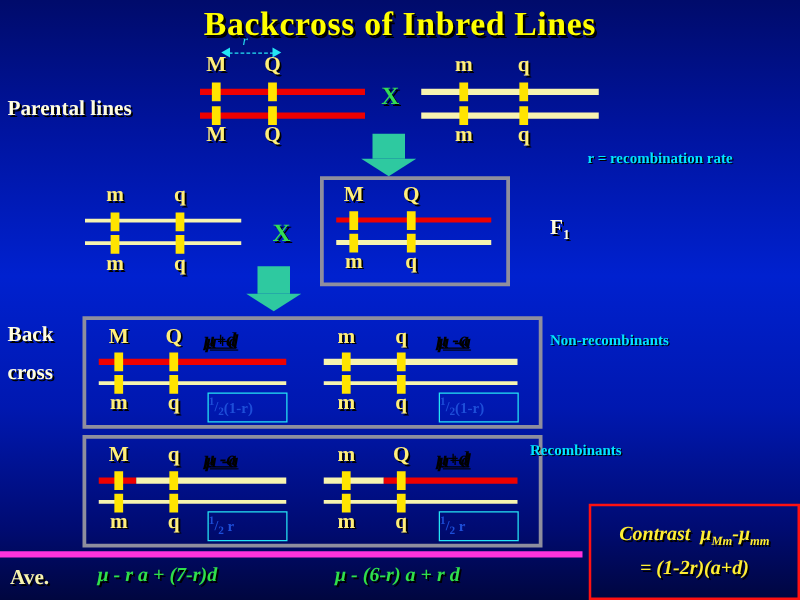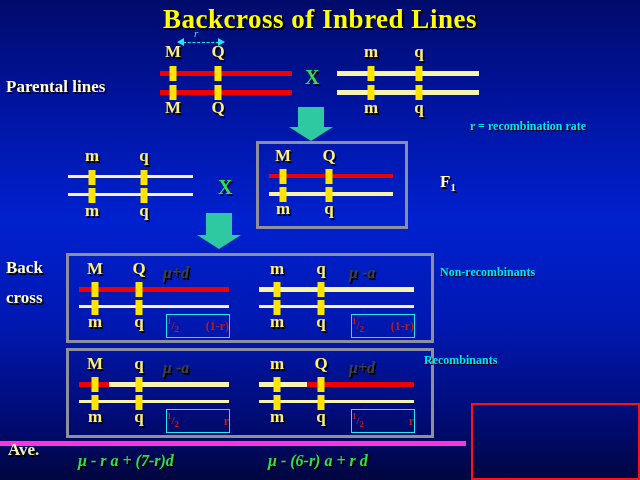--- a/index.html
+++ b/index.html
@@ -47,34 +47,34 @@
   }
   .bar{position:absolute;height:5px;}
   .bar.red{background:#ee0000;}
   .bar.cream{background:#f7f4b0;}
   .marker{position:absolute;width:7px;height:15px;background:#ffe400;transform:translateX(-50%);}
 
   
   .graybox{position:absolute;border:3px solid #8e8e9e;}
   .cyanbox{
     position:absolute;border:1.5px solid #24e5f5;
-    color:#b91c1c;font-size:12px;font-weight:bold;
-    font-family:"Liberation Serif", serif;
-    display:flex;align-items:center;justify-content:space-between;
+    color:#1d4ed8;font-size:12px;font-weight:bold;
+    font-family:"Liberation Serif", serif;
+    display:flex;align-items:center;justify-content:flex-start;
     white-space:nowrap;letter-spacing:0px;
   }
   .frac{display:inline-block;font-size:11px;position:relative;top:-1px;}
   .frac sup{font-size:9px;vertical-align:super;}
   .frac sub{font-size:9px;vertical-align:sub;}
 
   
   .effect{
-    position:absolute;color:#404040;font-size:16px;font-weight:bold;
+    position:absolute;color:#000000;font-size:16px;font-weight:bold;
     font-style:italic;font-family:"Liberation Serif", serif;
-    text-shadow:1.5px 1.5px 0 #000;white-space:nowrap;
+    text-shadow:1.5px 1.5px 0 #000;white-space:nowrap;text-decoration:underline;
   }
 
   
   .tealarrow{position:absolute;}
   .tealarrow .stem{position:absolute;background:#2ec9a0;left:50%;transform:translateX(-50%);}
   .tealarrow .head{
     position:absolute;left:50%;transform:translateX(-50%);
     width:0;height:0;border-left:22px solid transparent;border-right:22px solid transparent;
     border-top:14px solid #2ec9a0;
   }
@@ -279,18 +279,22 @@
     <div class="cyanbox" style="left:92px;top:53px;width:62px;height:22px;">
       <span class="frac"><sup>1</sup>/<sub>2</sub></span>&nbsp;<span>r</span>
     </div>
   </div>
 </div>
 
 <div class="abs cyanlabel" style="left:424px;top:353px;">Recombinants</div>
 
 <div id="magenta-rule" style="left:0;top:441px;width:466px;height:5px;"></div>
 
-<div id="ave-label" style="left:8px;top:440px;">Ave.</div>
+<div id="ave-label" style="left:8px;top:452px;">Ave.</div>
 <div class="avetext" style="left:78px;top:452px;">μ - r a + (7-r)d</div>
 <div class="avetext" style="left:268px;top:452px;">μ - (6-r) a + r d</div>
 
 <div id="contrast-box" style="left:471px;top:403px;width:165px;height:73px;">
+  <div id="contrast-line1">
+    <span>Contrast</span>&nbsp;&nbsp;<span><span>μ</span><span class="sub">Mm</span></span><span>-</span><span><span>μ</span><span class="sub">mm</span></span>
+  </div>
+  <div id="contrast-line2">= (1-2r)(a+d)</div>
 </div>
 
 </body></html>

